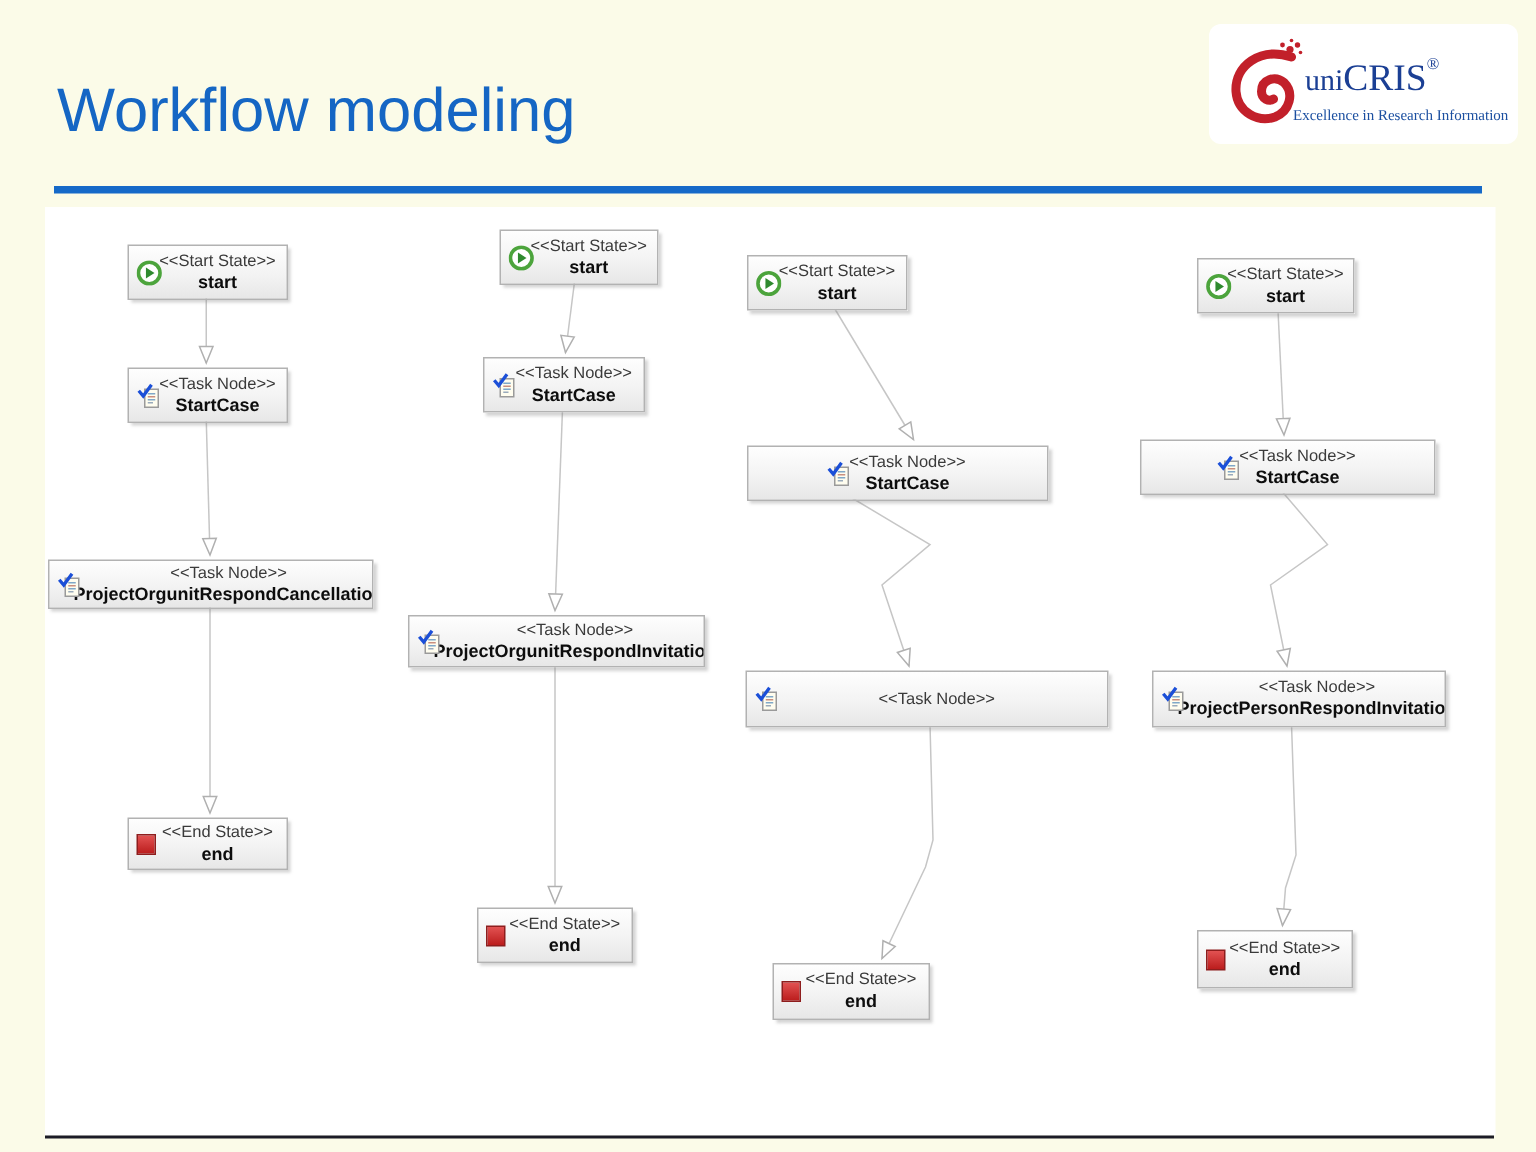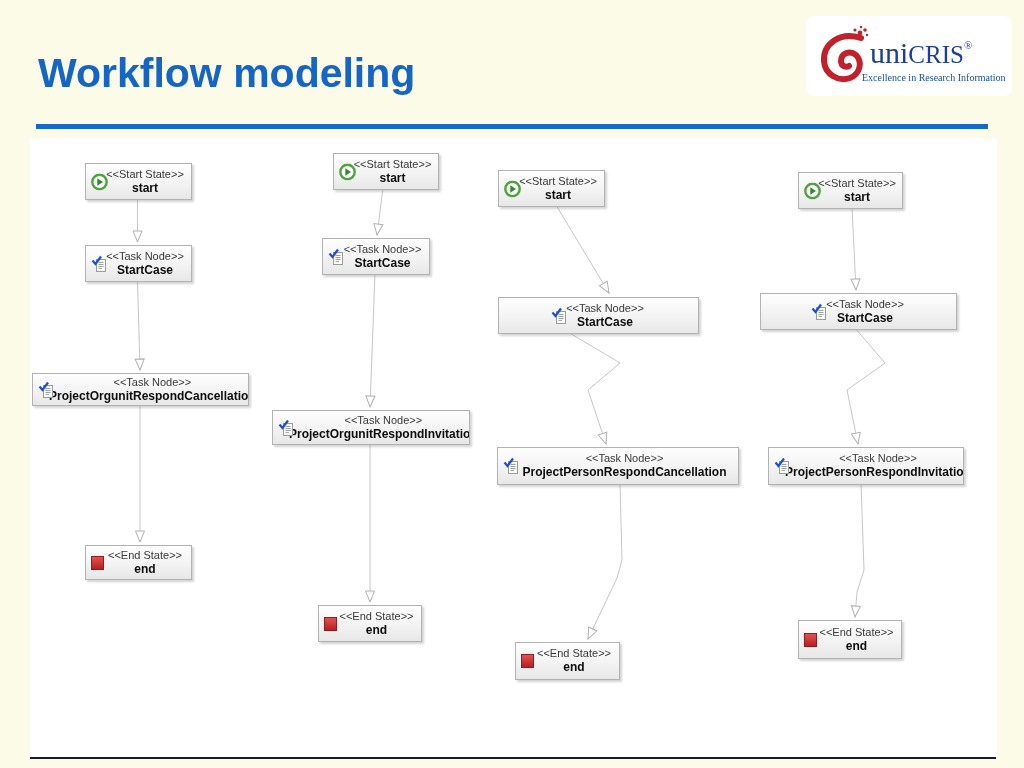--- a/index.html
+++ b/index.html
@@ -1,28 +1,28 @@
 <!DOCTYPE html>
 <html><head>
 <meta charset="utf-8">
 <style>
   html,body{margin:0;padding:0;}
   body{font-family:"Liberation Sans",sans-serif;}
   #slide{position:relative;width:1024px;height:768px;background:#fbfbe8;overflow:hidden;}
 
   
-  .title{position:absolute;left:38px;top:50px;font-size:41px;font-weight:bold;color:#1566c4;letter-spacing:0px;}
+  .title{position:absolute;left:38px;top:50px;font-size:41px;font-weight:normal;color:#1566c4;letter-spacing:0px;}
   .rule{position:absolute;left:36px;top:124px;width:952px;height:5px;background:#1569c8;}
   .bottom-rule{position:absolute;left:30px;top:757px;width:966px;height:2px;background:#1c1c26;}
 
   
   .logo{position:absolute;left:806px;top:16px;width:206px;height:80px;background:#ffffff;border-radius:8px;}
   .logo-row{position:absolute;left:8px;top:8px;display:flex;align-items:flex-start;}
   .wordmark{font-family:"Liberation Serif",serif;color:#1b3f94;line-height:1;margin-top:14px;margin-left:-2px;white-space:nowrap;}
-  .wm-uni{font-size:30px;}
+  .wm-uni{font-size:20px;}
   .wm-cris{font-size:25px;font-weight:normal;}
   .wm-reg{font-size:11px;vertical-align:14px;}
   .tagline{position:absolute;left:56px;top:56px;font-family:"Liberation Serif",serif;font-weight:normal;font-size:10px;color:#1b4fa0;white-space:nowrap;}
 
   
   .canvas{position:absolute;left:30px;top:138px;width:967px;height:619px;background:#ffffff;}
   .connectors{position:absolute;left:0;top:0;width:1024px;height:768px;pointer-events:none;}
 
   
   .node{position:absolute;border:1px solid #b2b2b2;background:linear-gradient(180deg,#fefefe 0%,#f3f3f3 55%,#e7e7e7 100%);box-shadow:2px 2px 2px rgba(130,130,130,.35);display:flex;align-items:center;overflow:hidden;}
@@ -223,21 +223,20 @@
           <rect x="5.5" y="4.5" width="9" height="12" fill="#fffdef" stroke="#9a9a9a"></rect>
           <line x1="7.5" y1="7.5" x2="12.5" y2="7.5" stroke="#7fa8c8"></line>
           <line x1="7.5" y1="9.5" x2="12.5" y2="9.5" stroke="#c98f7f"></line>
           <line x1="7.5" y1="11.5" x2="12.5" y2="11.5" stroke="#7fa8c8"></line>
           <line x1="7.5" y1="13.5" x2="11" y2="13.5" stroke="#9ab"></line>
           <path d="M1.5 5.5 L4.5 9 L10 1.5" stroke="#1b4fd8" stroke-width="2.2" fill="none"></path>
         </svg>
     </span>
     <div class="txt">
         <div class="stereo">&lt;&lt;Task Node&gt;&gt;</div>
-        <div class="nlabel">ProjectPersonRespondCancellation</div>
       </div>
   </div>
   <div class="node" style="left:515px;top:642px;width:103px;height:36px">
     <span class="nicon"><span class="end-sq"></span></span>
     <div class="txt">
         <div class="stereo">&lt;&lt;End State&gt;&gt;</div>
         <div class="nlabel">end</div>
       </div>
   </div>
 

